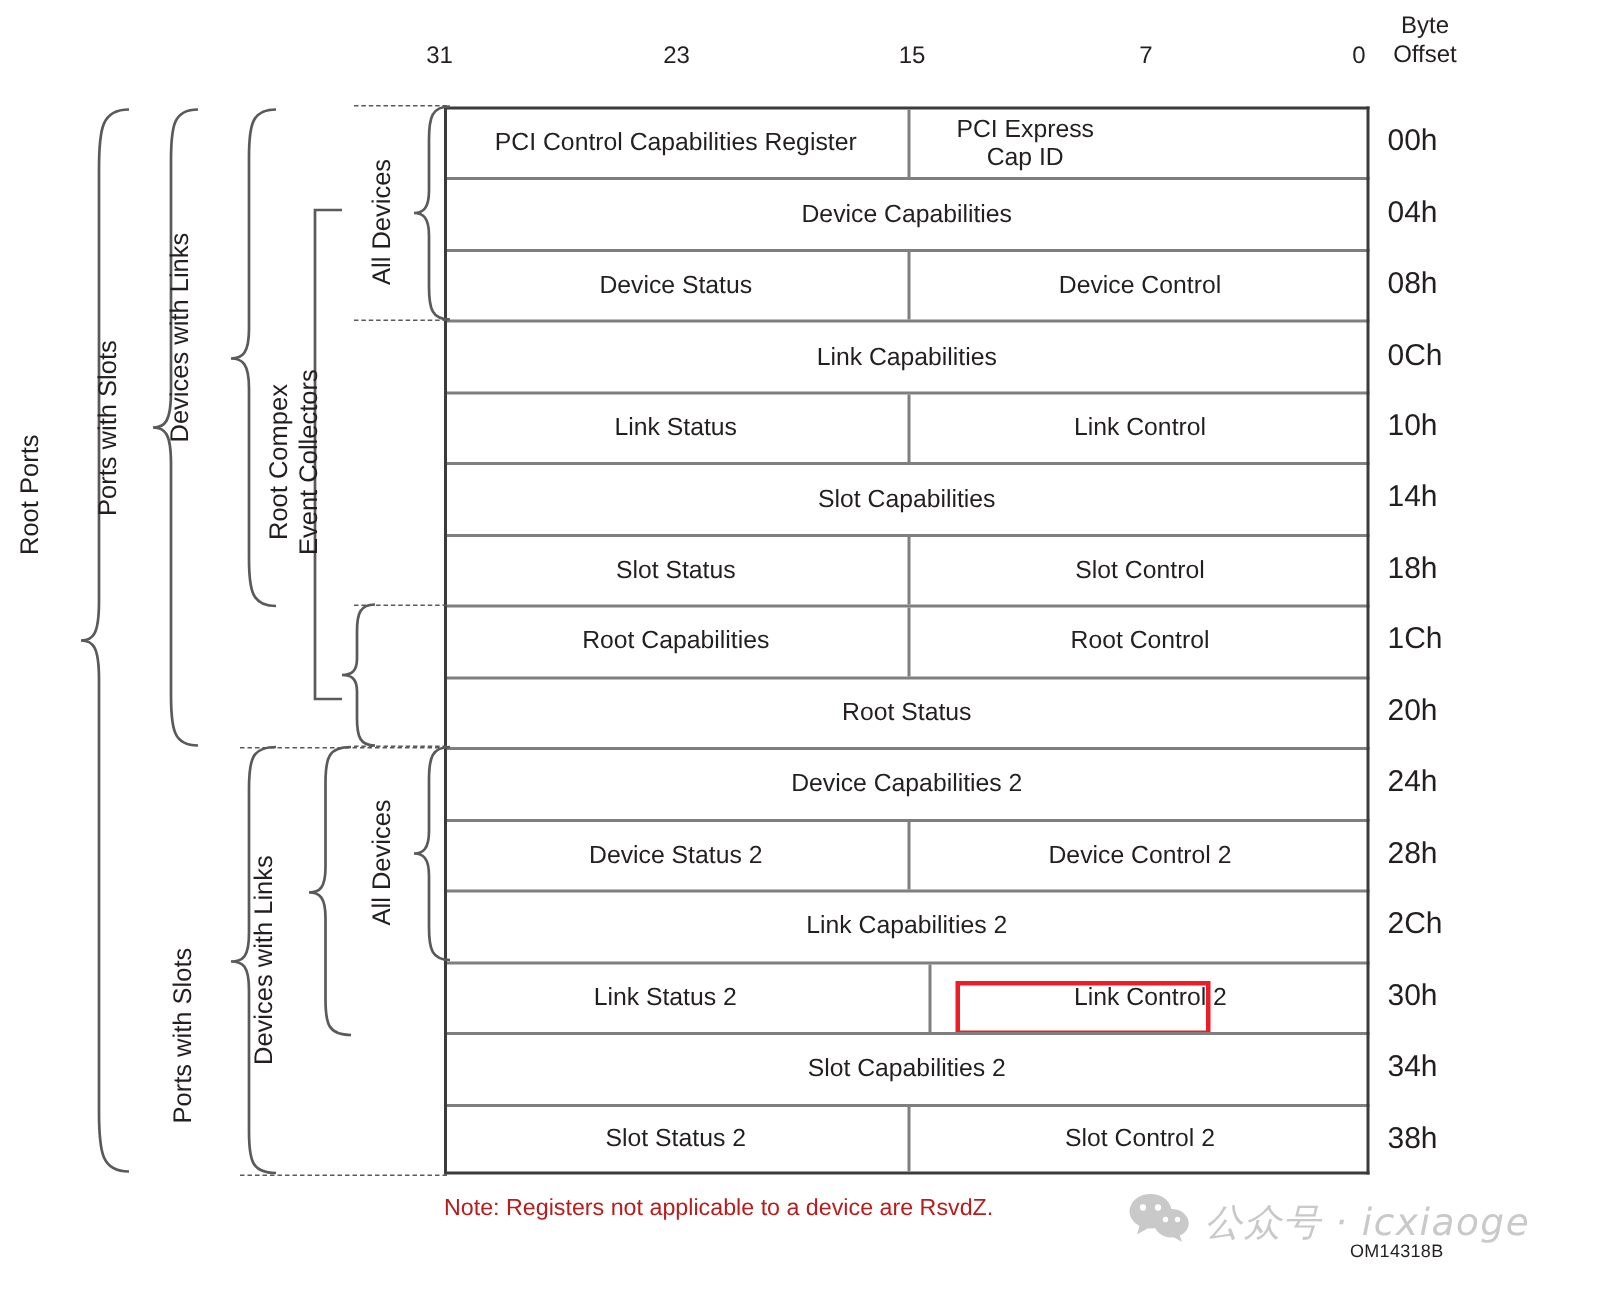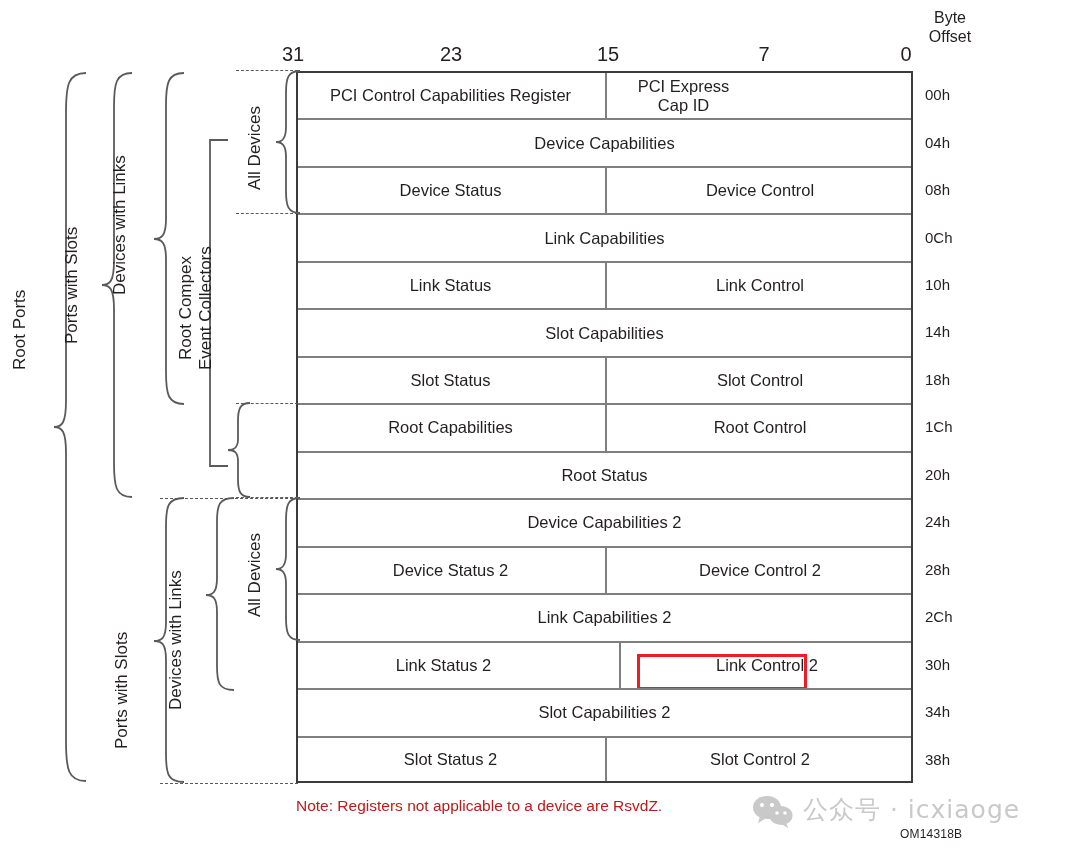--- a/index.html
+++ b/index.html
@@ -9,21 +9,21 @@
     color:#231f20;overflow:hidden;position:relative;
   }
   #stage{position:absolute;left:0;top:0;width:1080px;height:860px;}
 
   
   .byte-offset-head{
     position:absolute;left:918px;top:8px;width:64px;
     font-size:16px;line-height:19px;text-align:center;color:#231f20;
   }
   .bitlabel{
-    position:absolute;top:45px;font-size:20px;line-height:18px;
+    position:absolute;top:29px;font-size:16px;line-height:18px;
     color:#231f20;text-align:center;width:30px;
   }
 
   
   .reg-table{position:absolute;left:296px;top:71px;width:617px;height:712px;}
   .reg-row{
     position:absolute;left:0;width:617px;height:47.4px;
     box-sizing:border-box;border-top:2px solid #7f7f7f;
     display:flex;
   }
@@ -50,21 +50,21 @@
 
   .hl-box{
     position:absolute;left:16px;top:11px;width:170px;height:36px;
     border:3px solid #ee1c25;box-sizing:border-box;background:transparent;
   }
 
   
   .offs{position:absolute;left:925px;top:71px;width:70px;}
   .off{
     height:47.4px;display:flex;align-items:center;
-    font-size:15px;line-height:19px;color:#231f20;
+    font-size:20px;line-height:19px;color:#231f20;
   }
 
   
   .vlabel{
     position:absolute;
     writing-mode:vertical-rl;transform:rotate(180deg);
     font-size:17px;line-height:19px;color:#231f20;
     white-space:pre-line;text-align:center;
   }
 
@@ -77,22 +77,22 @@
 
   
   .note{
     position:absolute;left:296px;top:797px;font-size:15.5px;color:#b91c1c;
   }
   .figref{
     position:absolute;left:900px;top:827px;font-size:12px;
     letter-spacing:.2px;color:#231f20;
   }
   .wm{
-    position:absolute;left:752px;top:795px;display:flex;align-items:flex-start;
-    gap:9px;opacity:1;
+    position:absolute;left:752px;top:795px;display:flex;align-items:center;
+    gap:9px;opacity:1;font-style:italic;
   }
   .wm-text{
     font-size:25px;color:#c9c9c9;letter-spacing:1px;line-height:30px;
     font-family:"DejaVu Sans",sans-serif;
   }
 </style>
 </head>
 <body>
 
 <div id="stage">

